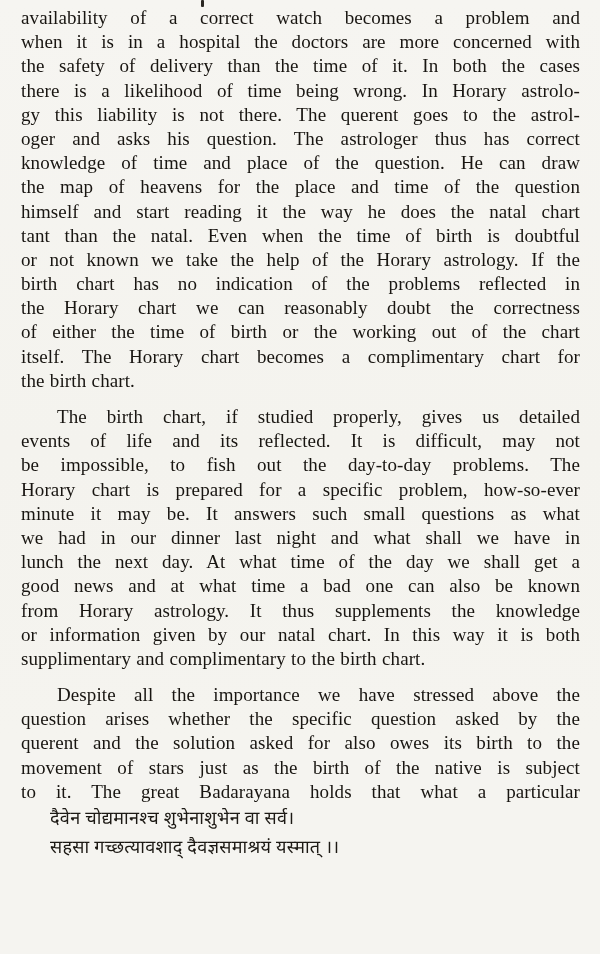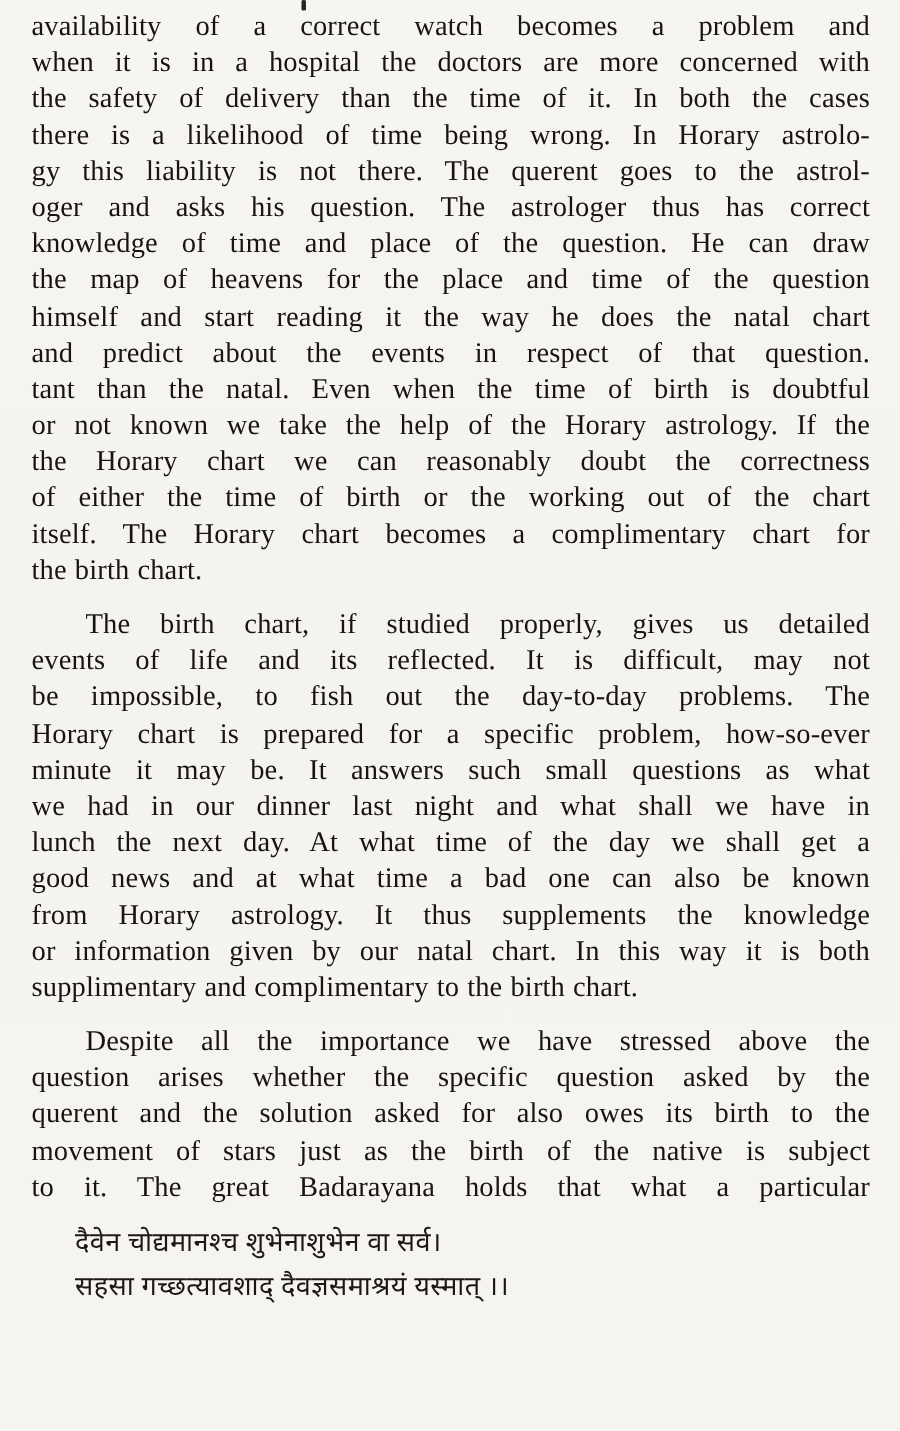--- a/index.html
+++ b/index.html
@@ -43,21 +43,20 @@
     word-spacing: 0.5px;
     text-align: justify;
     text-align-last: justify;
   }
   .line.last {
     text-align: right;
     text-align-last: left;
   }
   .line.indent { text-indent: 36px; }
   .verse {
-    margin-top: 10px;
     padding-left: 29px;
   }
   .verse .vline {
     font-size: 18px;
     line-height: 29px;
     letter-spacing: 0.3px;
     color: #1c1914;
   }
 </style>
 </head>
@@ -70,23 +69,23 @@
       <div class="para">
         <div class="line">availability of a correct watch becomes a problem and</div>
         <div class="line">when it is in a hospital the doctors are more concerned with</div>
         <div class="line">the safety of delivery than the time of it. In both the cases</div>
         <div class="line">there is a likelihood of time being wrong. In Horary astrolo-</div>
         <div class="line">gy this liability is not there. The querent goes to the astrol-</div>
         <div class="line">oger and asks his question. The astrologer thus has correct</div>
         <div class="line">knowledge of time and place of the question. He can draw</div>
         <div class="line">the map of heavens for the place and time of the question</div>
         <div class="line">himself and start reading it the way he does the natal chart</div>
-        <div class="line">and predict about the events in respect of that question.</div>
         <div class="line">tant than the natal. Even when the time of birth is doubtful</div>
         <div class="line">or not known we take the help of the Horary astrology. If the</div>
+        <div class="line">birth chart has no indication of the problems reflected in</div>
         <div class="line">the Horary chart we can reasonably doubt the correctness</div>
         <div class="line">of either the time of birth or the working out of the chart</div>
         <div class="line">itself. The Horary chart becomes a complimentary chart for</div>
         <div class="line last">the birth chart.</div>
       </div>
       <div class="para">
         <div class="line indent">The birth chart, if studied properly, gives us detailed</div>
         <div class="line">events of life and its reflected. It is difficult, may not</div>
         <div class="line">be impossible, to fish out the day-to-day problems. The</div>
         <div class="line">Horary chart is prepared for a specific problem, how-so-ever</div>

